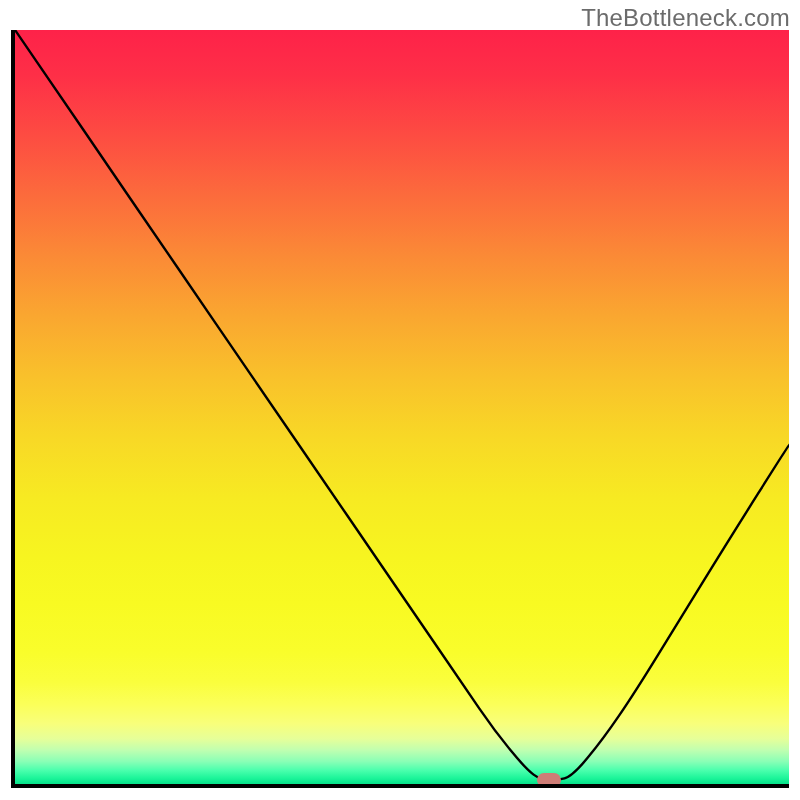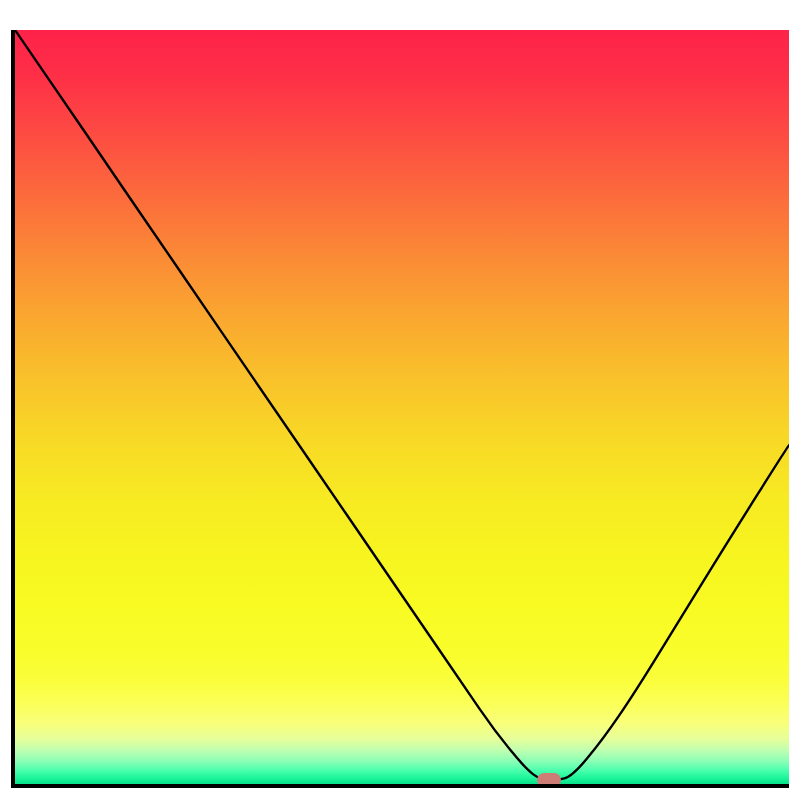--- a/index.html
+++ b/index.html
@@ -80,20 +80,21 @@
     width: 24px;
     height: 14px;
     background: #ce7d76;
     border-radius: 7px;
   }
 </style>
 </head>
 <body>
 <div class="container">
 
+  <div class="watermark">TheBottleneck.com</div>
 
   <div class="plot-frame">
     <div class="gradient"></div>
 
     <svg class="curve" viewBox="0 0 774 754" preserveAspectRatio="none">
       <path id="curve-path" d="M 0.0 0.0 Q 0.0 0.0 23.2 33.9 Q 46.4 67.9 69.7 101.8 Q 92.9 135.7 116.1 169.7 Q 139.3 203.6 162.5 237.5 Q 185.8 271.4 201.2 294.1 Q 216.7 316.7 239.9 350.6 Q 263.2 384.5 286.4 418.5 Q 309.6 452.4 332.8 486.3 Q 356.0 520.3 379.3 554.2 Q 402.5 588.1 425.7 622.0 Q 448.9 656.0 464.4 678.6 Q 479.9 701.2 495.4 720.1 Q 510.8 738.9 518.6 744.6 Q 526.3 750.2 534.1 750.2 Q 541.8 750.2 549.5 748.3 Q 557.3 746.5 572.8 727.6 Q 588.2 708.8 603.7 686.1 Q 619.2 663.5 642.4 625.8 Q 665.6 588.1 688.9 550.4 Q 712.1 512.7 743.0 463.7 T 774.0 414.7"></path>
     </svg>
 
     <div class="marker" id="marker" style="left: 522.06px; top: 743.23px;"></div>
   </div>

